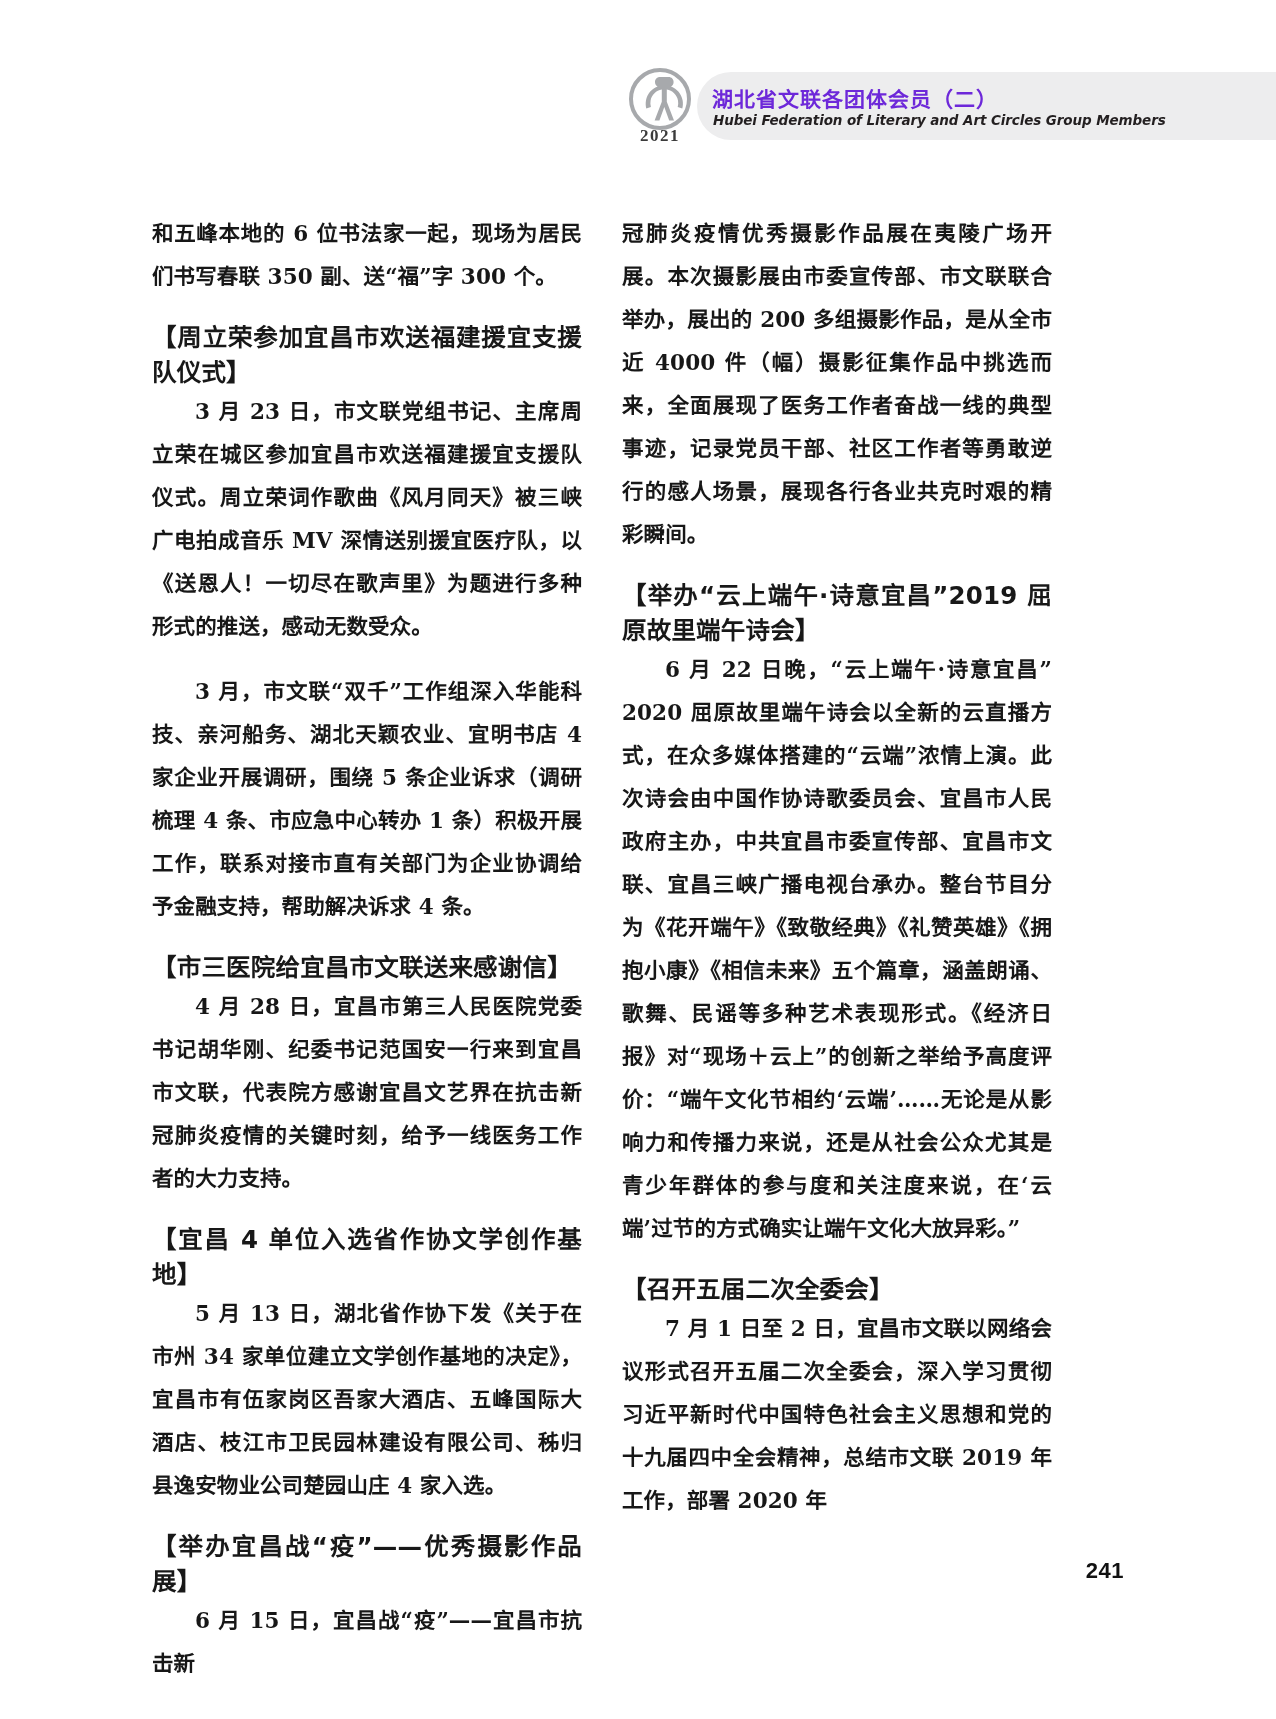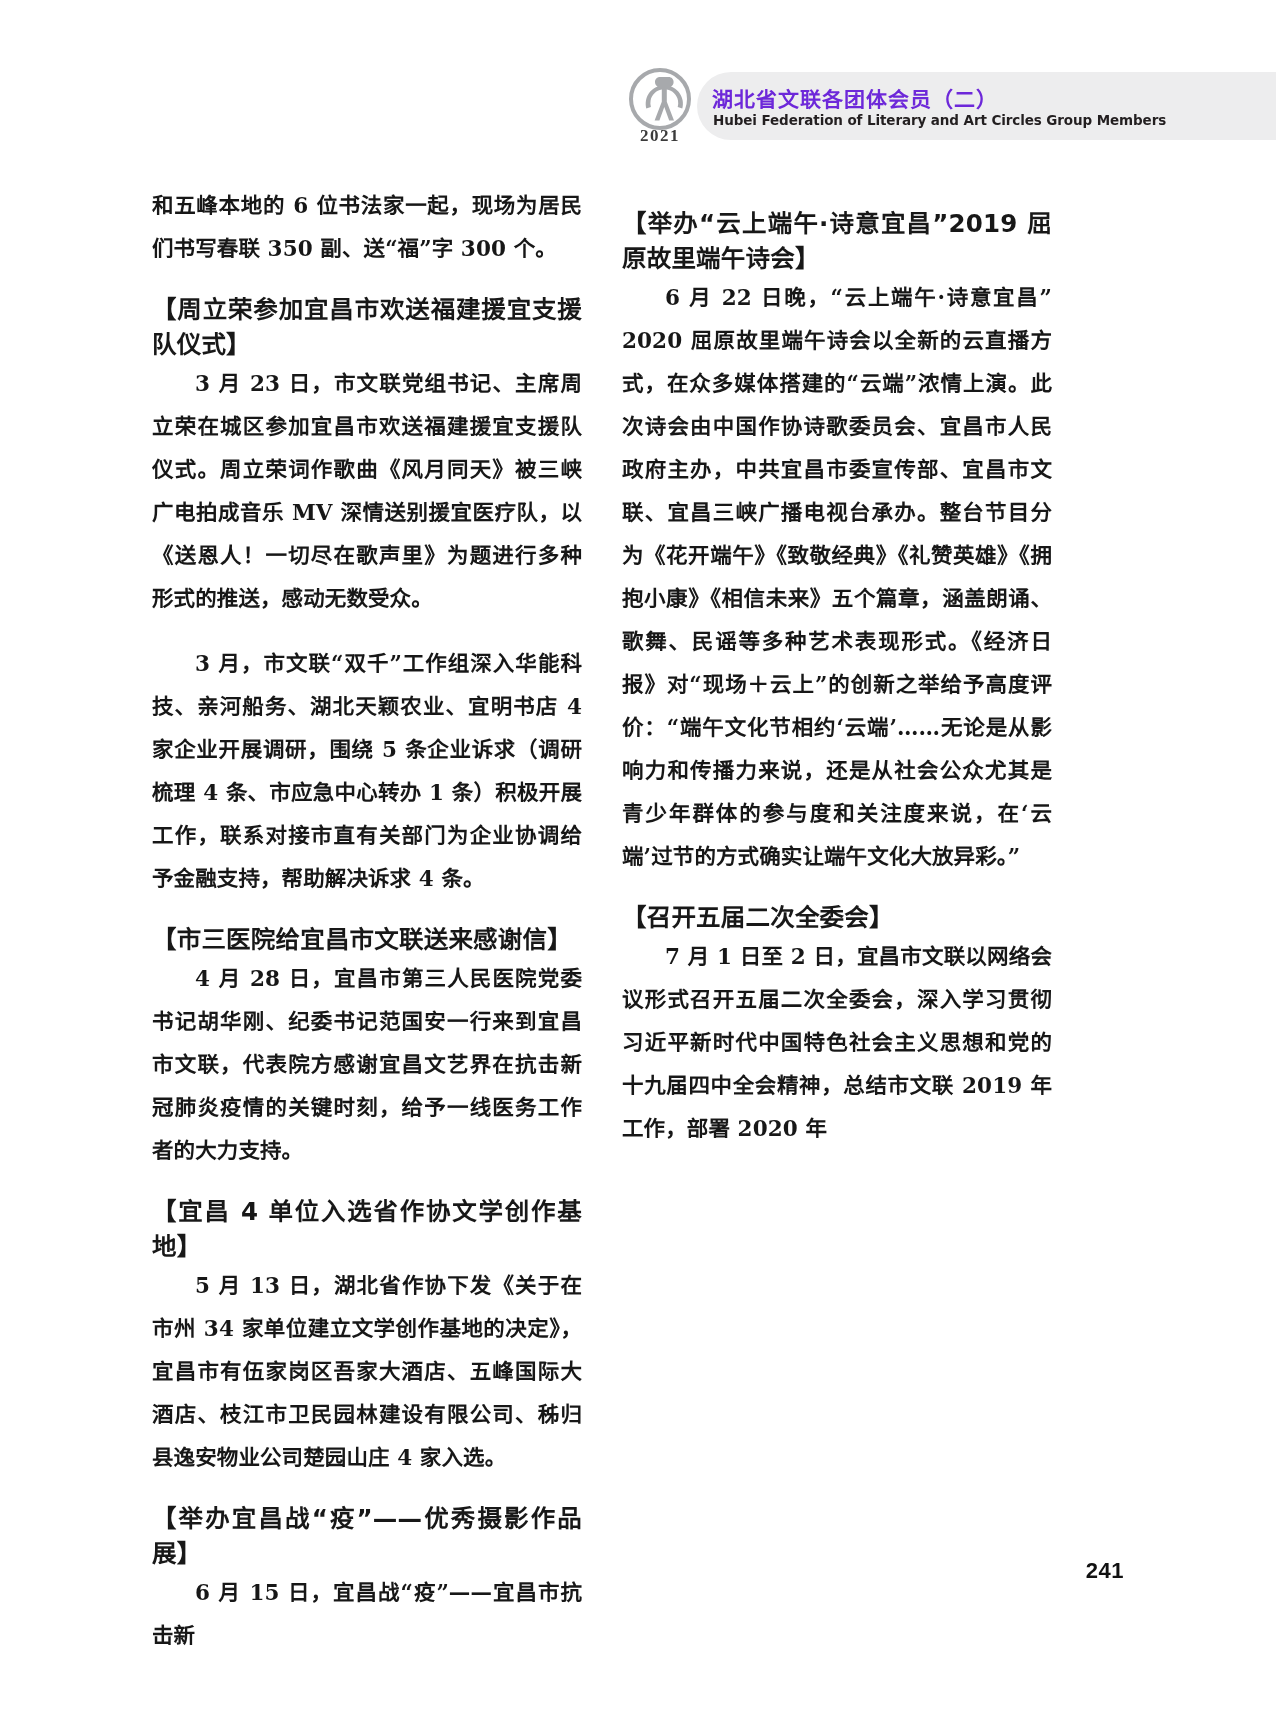--- a/index.html
+++ b/index.html
@@ -79,27 +79,28 @@
   .header-title-en {
     position: absolute;
     left: 713px;
     top: 112px;
     font-family: "DejaVu Sans", sans-serif;
     font-weight: bold;
     font-size: 13.5px;
     letter-spacing: -0.1px;
     color: #231f20;
     white-space: nowrap;
+    font-style: italic;
   }
 
   
   .columns {
     position: absolute;
     left: 0;
-    top: 184px;
+    top: 212px;
     width: 1215px;
     height: 1270px;
   }
   .col {
     position: absolute;
     top: 0;
     width: 430px;
   }
   .col-left  { left: 152px; }
   .col-right { left: 622px; }
@@ -196,20 +197,21 @@
       <p class="para indent">5 月 13 日，湖北省作协下发《关于在市州 34 家单位建立文学创作基地的决定》，宜昌市有伍家岗区吾家大酒店、五峰国际大酒店、枝江市卫民园林建设有限公司、秭归县逸安物业公司楚园山庄 4 家入选。</p>
 
       <div class="block-gap"></div>
 
       <h2 class="heading">【举办宜昌战“疫”——优秀摄影作品展】</h2>
       <p class="para indent">6 月 15 日，宜昌战“疫”——宜昌市抗击新</p>
     </div>
 
     <div class="col col-right">
 
+      <p class="para">冠肺炎疫情优秀摄影作品展在夷陵广场开展。本次摄影展由市委宣传部、市文联联合举办，展出的 200 多组摄影作品，是从全市近 4000 件（幅）摄影征集作品中挑选而来，全面展现了医务工作者奋战一线的典型事迹，记录党员干部、社区工作者等勇敢逆行的感人场景，展现各行各业共克时艰的精彩瞬间。</p>
 
       <div class="block-gap"></div>
 
       <h2 class="heading">【举办“云上端午·诗意宜昌”2019 屈原故里端午诗会】</h2>
       <p class="para indent">6 月 22 日晚，“云上端午·诗意宜昌”2020 屈原故里端午诗会以全新的云直播方式，在众多媒体搭建的“云端”浓情上演。此次诗会由中国作协诗歌委员会、宜昌市人民政府主办，中共宜昌市委宣传部、宜昌市文联、宜昌三峡广播电视台承办。整台节目分为《花开端午》《致敬经典》《礼赞英雄》《拥抱小康》《相信未来》五个篇章，涵盖朗诵、歌舞、民谣等多种艺术表现形式。《经济日报》对“现场＋云上”的创新之举给予高度评价：“端午文化节相约‘云端’……无论是从影响力和传播力来说，还是从社会公众尤其是青少年群体的参与度和关注度来说，在‘云端’过节的方式确实让端午文化大放异彩。”</p>
 
       <div class="block-gap"></div>
 
       <h2 class="heading">【召开五届二次全委会】</h2>
       <p class="para indent">7 月 1 日至 2 日，宜昌市文联以网络会议形式召开五届二次全委会，深入学习贯彻习近平新时代中国特色社会主义思想和党的十九届四中全会精神，总结市文联 2019 年工作，部署 2020 年</p>

